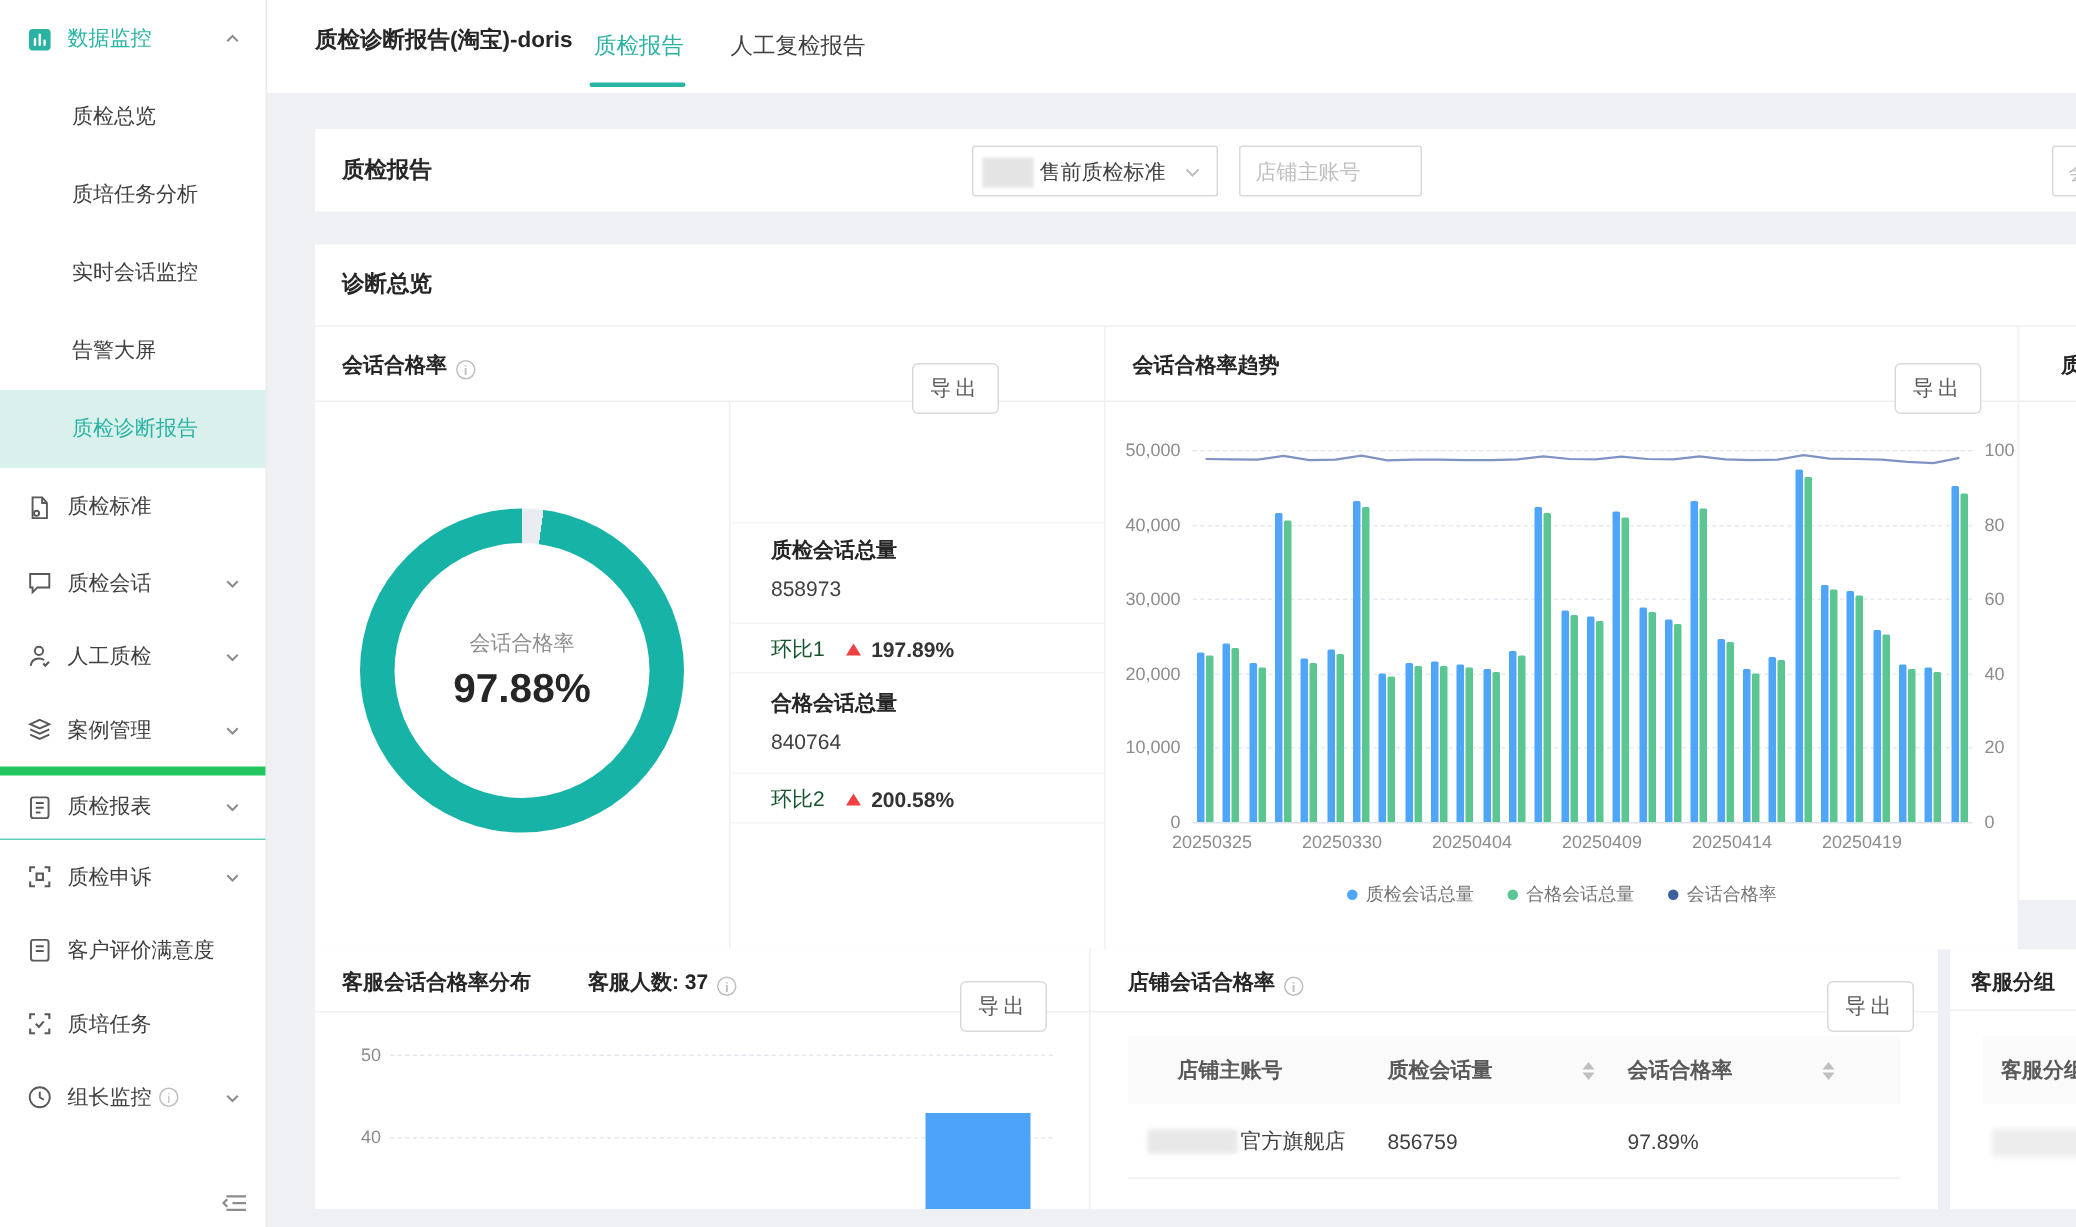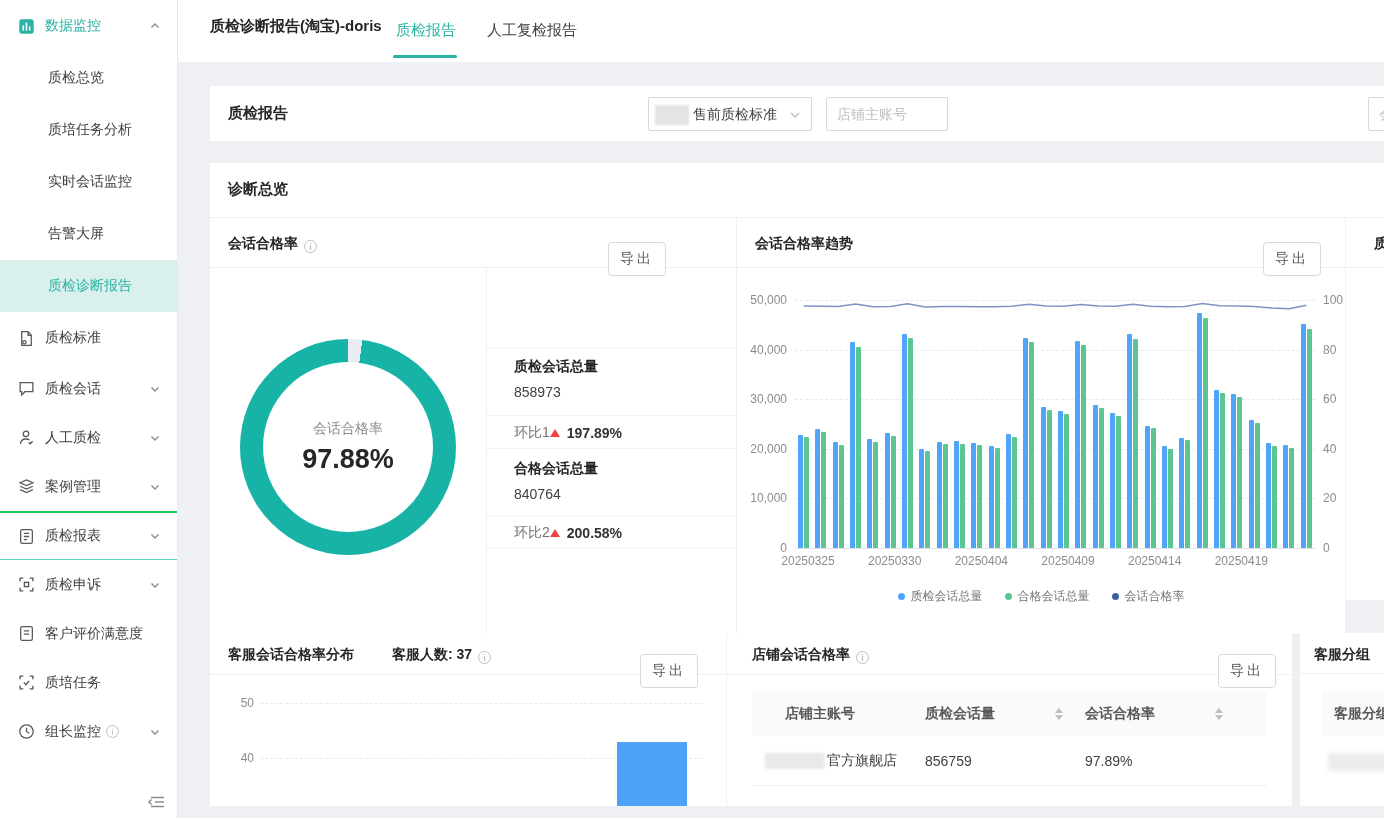--- a/index.html
+++ b/index.html
@@ -16,21 +16,21 @@
     padding-left:18px; color:#404040; cursor:pointer; }
   .side-item.compact { height:49px; }
   .side-item .mi { width:17px; height:17px; margin-right:10px; flex:0 0 17px;
     display:inline-flex; align-items:center; color:#595959; }
   .side-item.teal-parent, .side-item.teal-parent .mi { color:#2ab3a3; }
   .side-item .lbl { font-size:14px; white-space:nowrap; }
   .side-item .chev { position:absolute; right:16px; top:50%; margin-top:-6px;
     width:12px; height:12px; color:#8c8c8c; }
   .side-item.sub { padding-left:48px; }
   .side-item.sub.active { background:#d9f0ec; color:#2ab3a3; }
-  .side-item.hl-borders { border-top:2px solid #22c55e; border-bottom:1px solid #5fd0bd; }
+  .side-item.hl-borders { border-top:6px solid #22c55e; border-bottom:1px solid #5fd0bd; }
   .side-item .info-icon { margin-left:5px; }
   .collapse-btn { position:absolute; right:12px; bottom:8px; width:18px; height:16px; color:#8c8c8c; cursor:pointer; }
   
   .page-header { position:absolute; left:178px; top:0; width:1206px; height:62px; background:#fff; }
   .page-title { position:absolute; left:32px; top:17px; font-size:15px; font-weight:bold;
     color:#262626; z-index:3; white-space:nowrap; }
   .tab { position:absolute; top:21px; font-size:15px; cursor:pointer; white-space:nowrap; }
   .tab.t1 { left:218px; color:#2ab3a3; }
   .tab.t2 { left:309px; color:#404040; }
   .tab-underline { position:absolute; left:215px; top:55px; width:64px; height:3px;
@@ -76,21 +76,21 @@
   .donut .hole { position:absolute; inset:23px; background:#fff; border-radius:50%;
     display:flex; flex-direction:column; align-items:center; justify-content:center; }
   .donut .dlabel { font-size:14px; color:#8c8c8c; margin-bottom:6px; }
   .donut .dvalue { font-size:27px; font-weight:bold; color:#262626; }
   .v-divider { position:absolute; left:276px; top:50px; bottom:0; width:1px; background:#f0f0f0; }
   .stats { position:absolute; left:277px; top:0; right:0; bottom:0; }
   .stats .hr { position:absolute; left:0; right:0; height:1px; background:#f5f5f5; }
   .stat-label { position:absolute; left:27px; font-size:14px; font-weight:bold; color:#262626; }
   .stat-value { position:absolute; left:27px; font-size:14px; color:#404040; }
   .cmp-row { position:absolute; left:27px; display:flex; align-items:center; font-size:14px; }
-  .cmp-row .cl { color:#737373; }
+  .cmp-row .cl { color:#14532d; margin-right:14px; }
   .cmp-row .tri { width:0; height:0; border-left:5px solid transparent; border-right:5px solid transparent;
     border-bottom:8px solid #f04142; margin-right:7px; }
   .cmp-row .cv { font-weight:bold; color:#333; }
   
   .trend-plot { position:absolute; left:58px; top:82px; width:520px; height:248px; }
   .gline { position:absolute; left:0; right:0; height:0; border-top:1px dashed #e6eaef; }
   .gline.base { border-top:1px solid #dde2e8; }
   .tbar { position:absolute; bottom:0; width:5px; border-radius:1px 1px 0 0; }
   .ytick { position:absolute; font-size:12px; color:#8c8c8c; }
   .ytick.left { right:528px; text-align:right; width:50px; }

